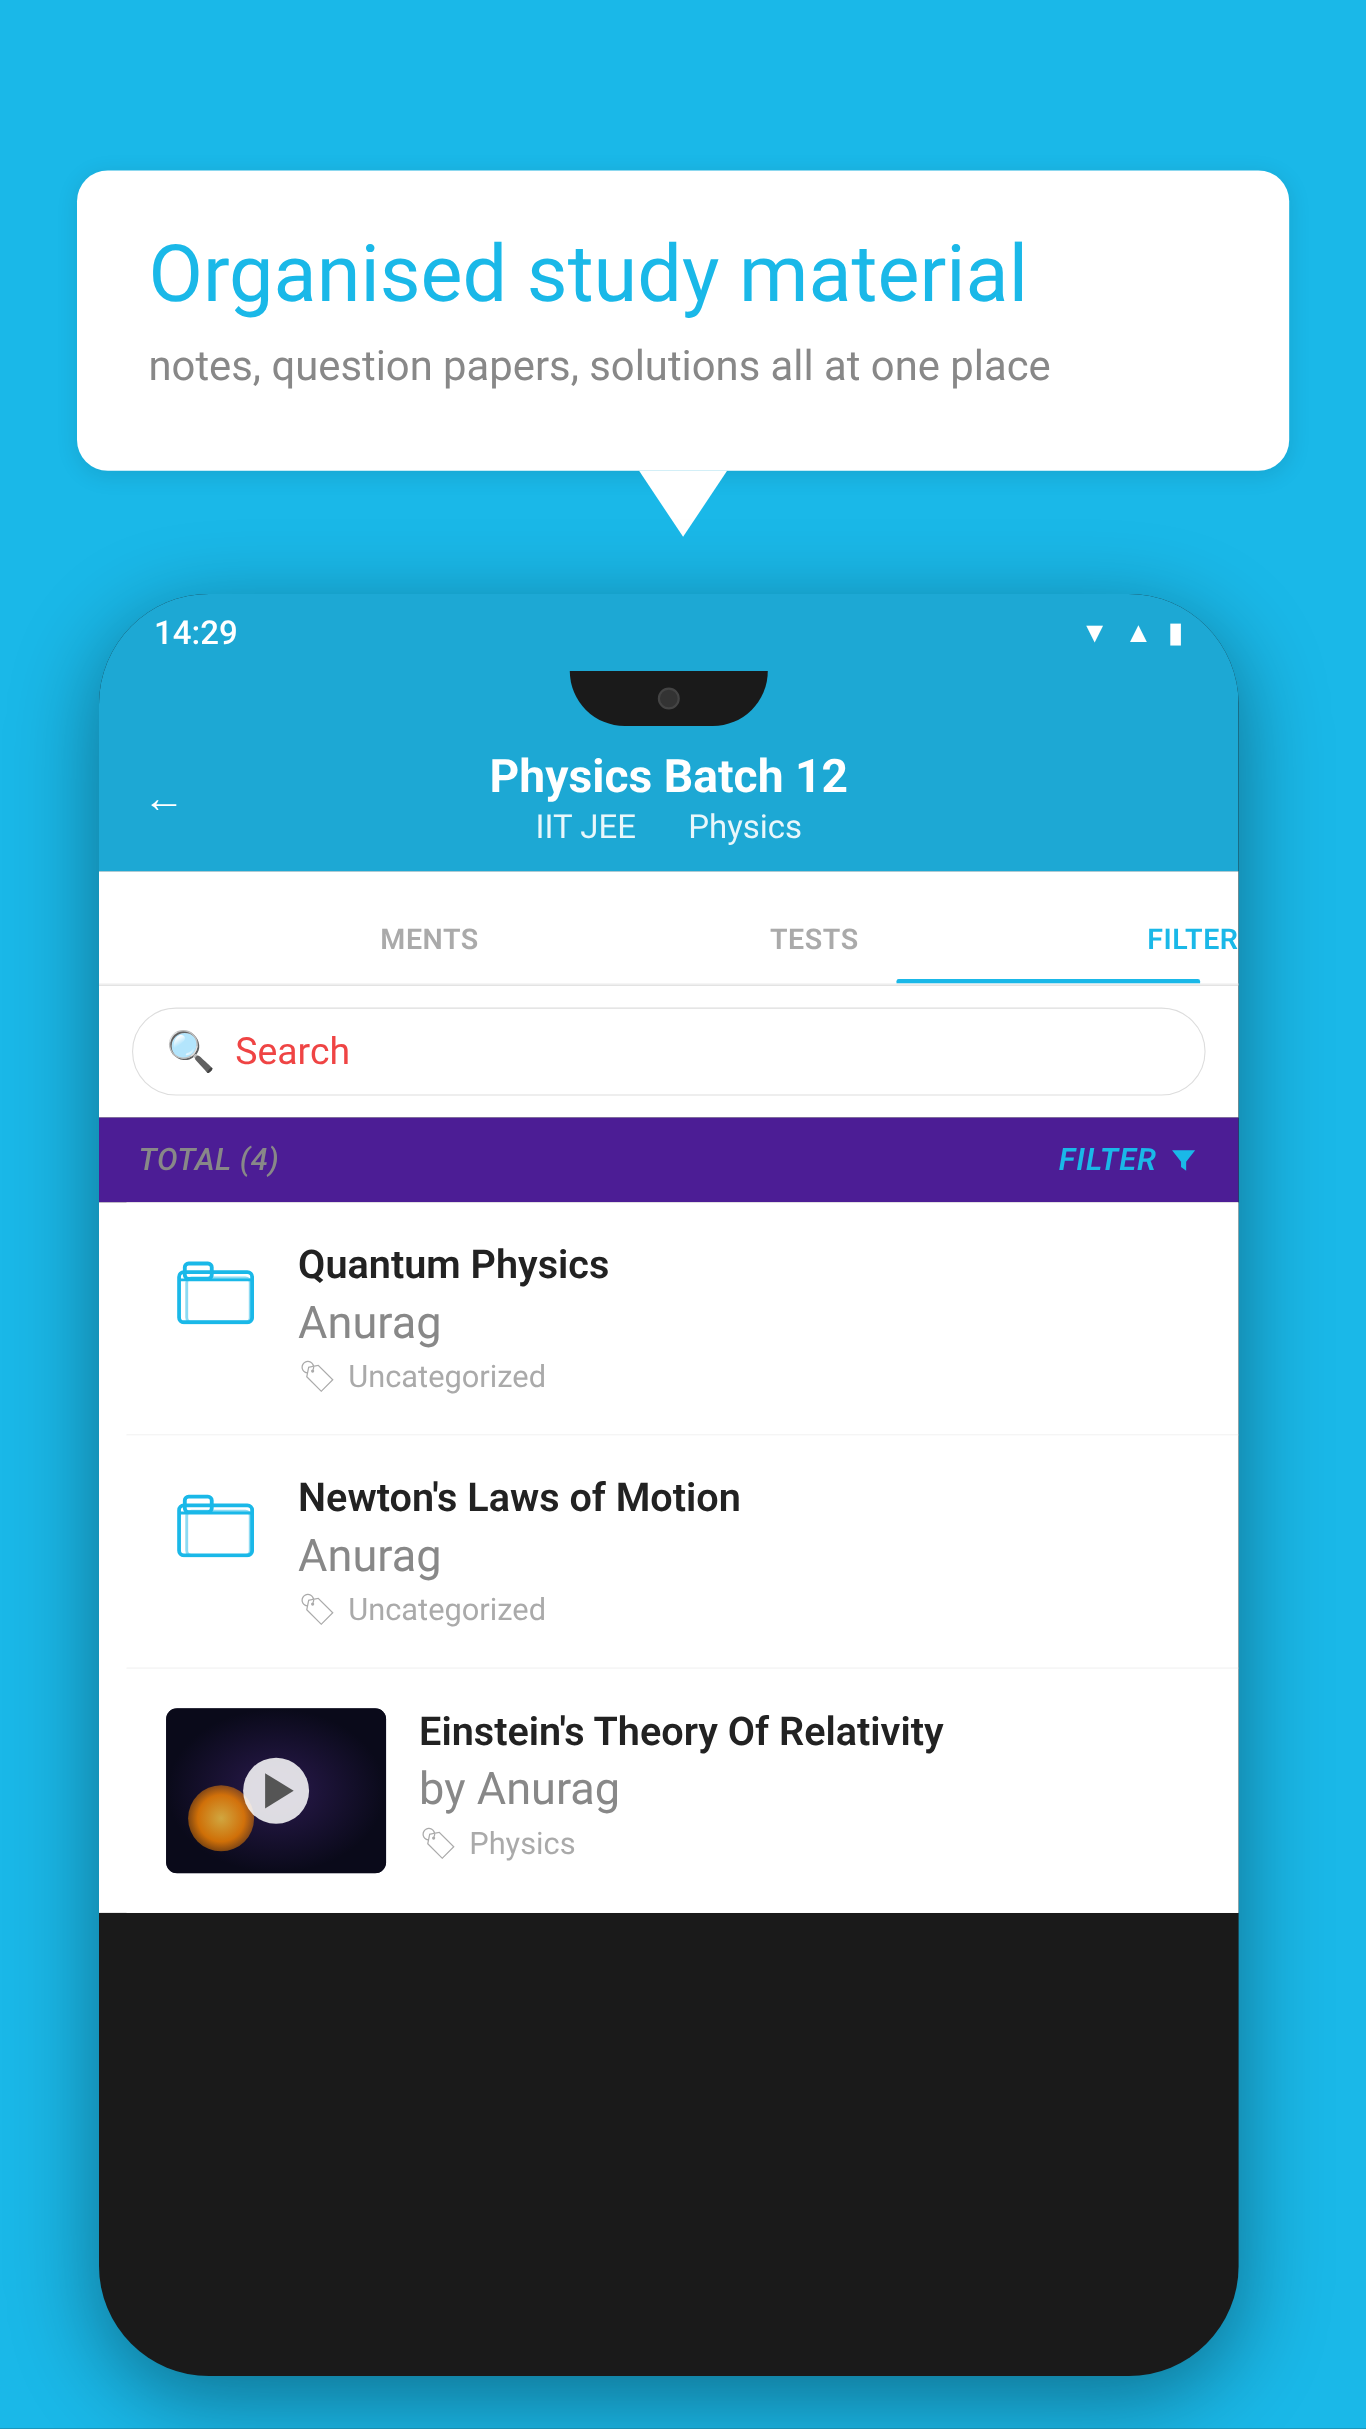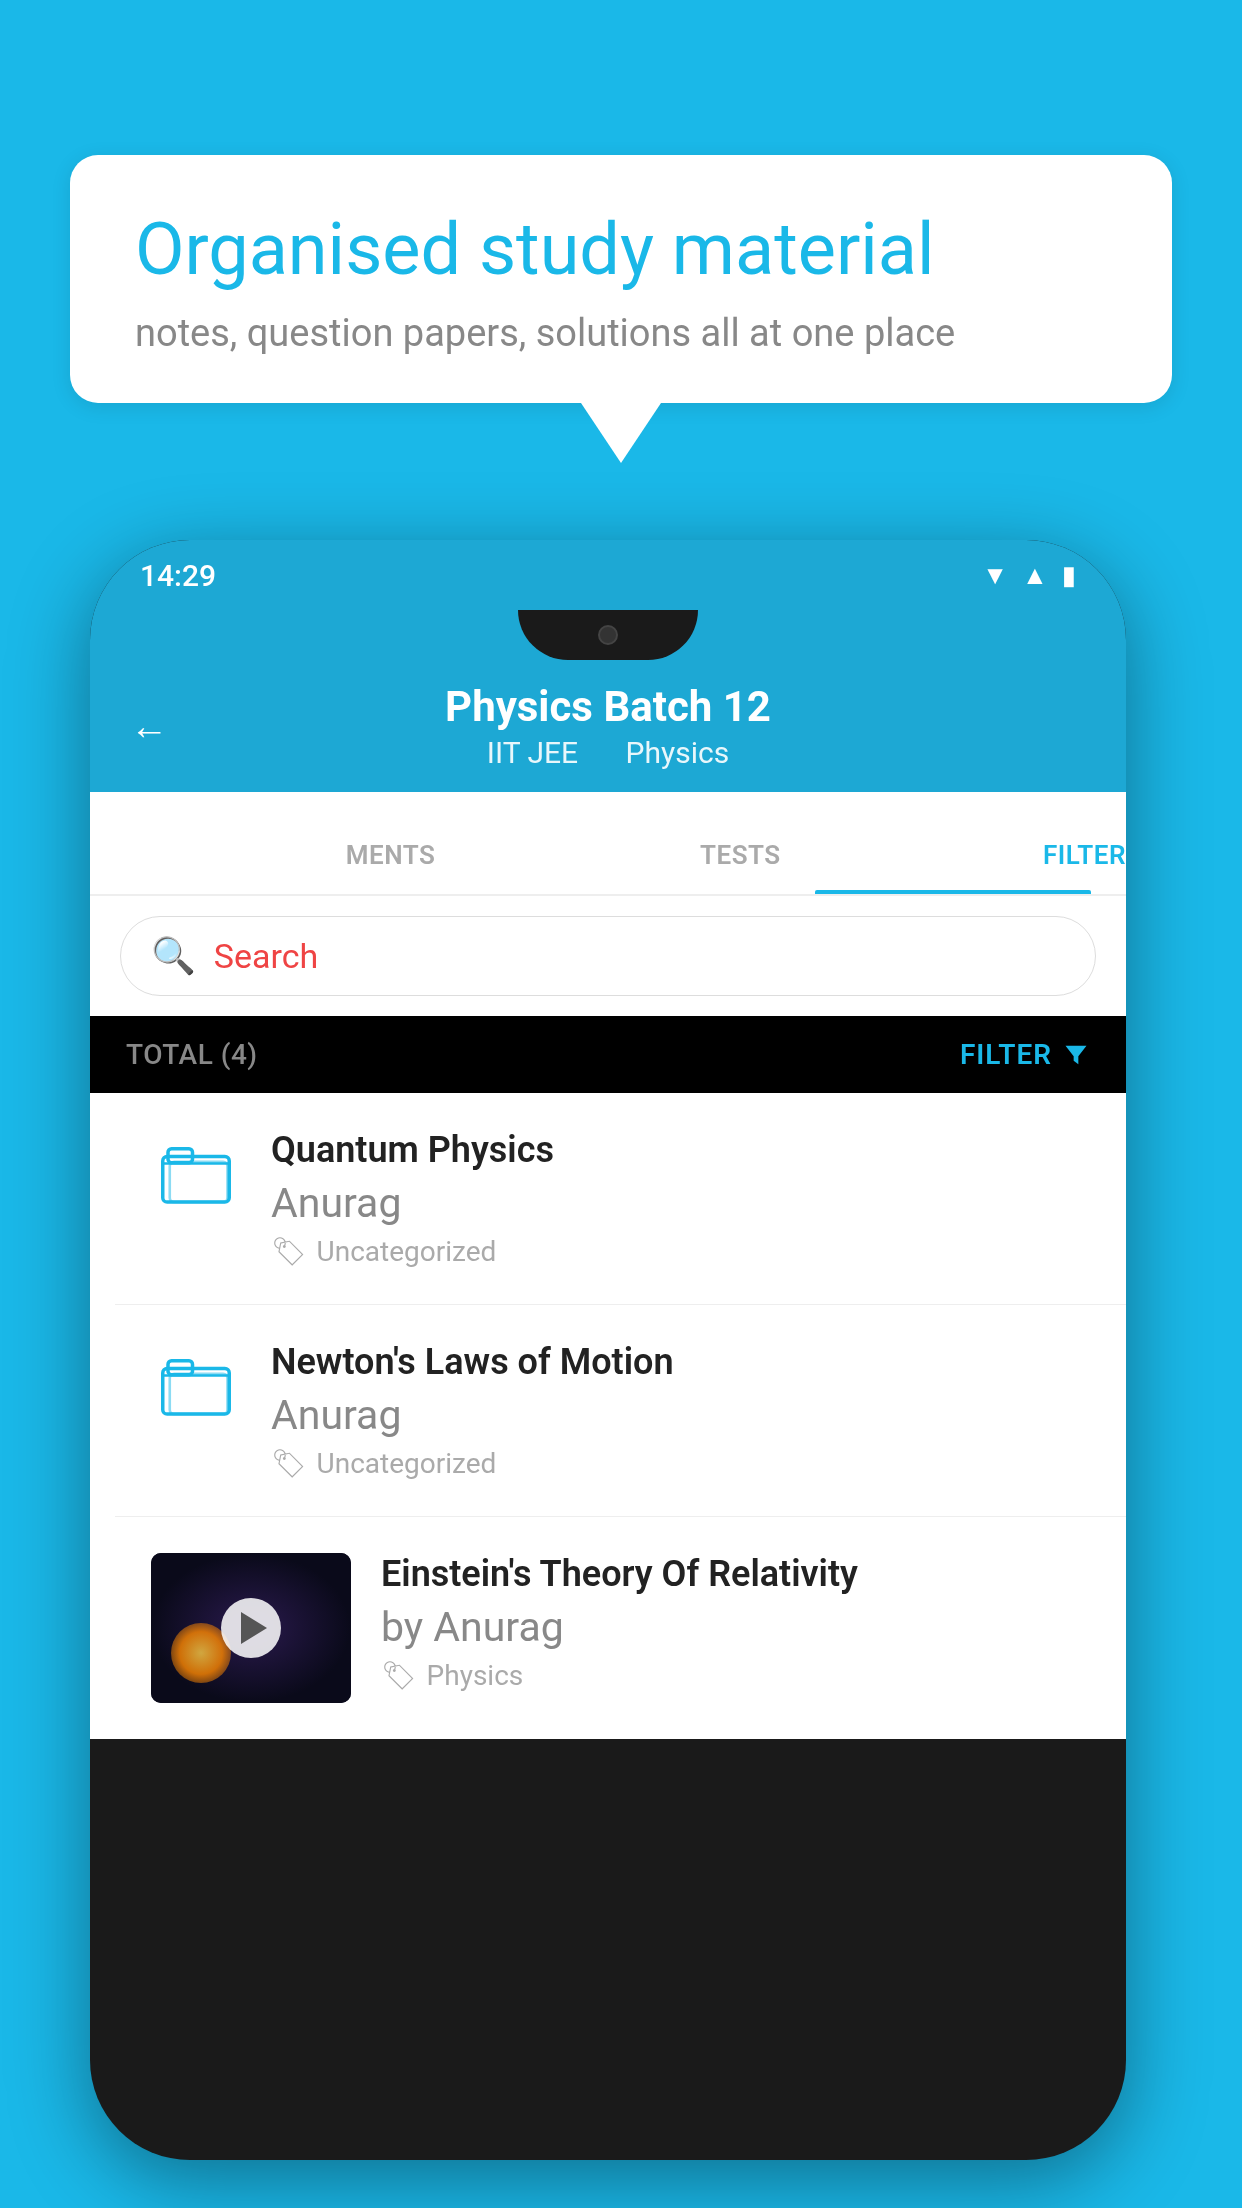--- a/index.html
+++ b/index.html
@@ -17,21 +17,21 @@
     .speech-bubble-wrapper {
       position: absolute;
       top: 155px;
       left: 70px;
       right: 70px;
     }
 
     .speech-bubble {
       background: white;
       border-radius: 28px;
-      padding: 55px 65px 48px 65px;
+      padding: 55px 65px 73px 65px;
       box-shadow: 0 4px 20px rgba(0,0,0,0.1);
     }
 
     .speech-bubble-title {
       color: #1ab8e8;
       font-size: 72px;
       font-weight: 400;
       line-height: 1.1;
       margin-bottom: 22px;
     }
@@ -212,25 +212,26 @@
       font-size: 36px;
     }
 
     .search-text {
       color: #ef4444;
       font-size: 34px;
     }
 
     
     .filter-row {
-      background: #000000;
+      background: #4c1d95;
       padding: 22px 36px;
       display: flex;
       justify-content: space-between;
       align-items: flex-end;
+      font-style: italic;
     }
 
     .total-count {
       color: #888;
       font-size: 28px;
       font-weight: 500;
       letter-spacing: 0.5px;
     }
 
     .filter-btn {

